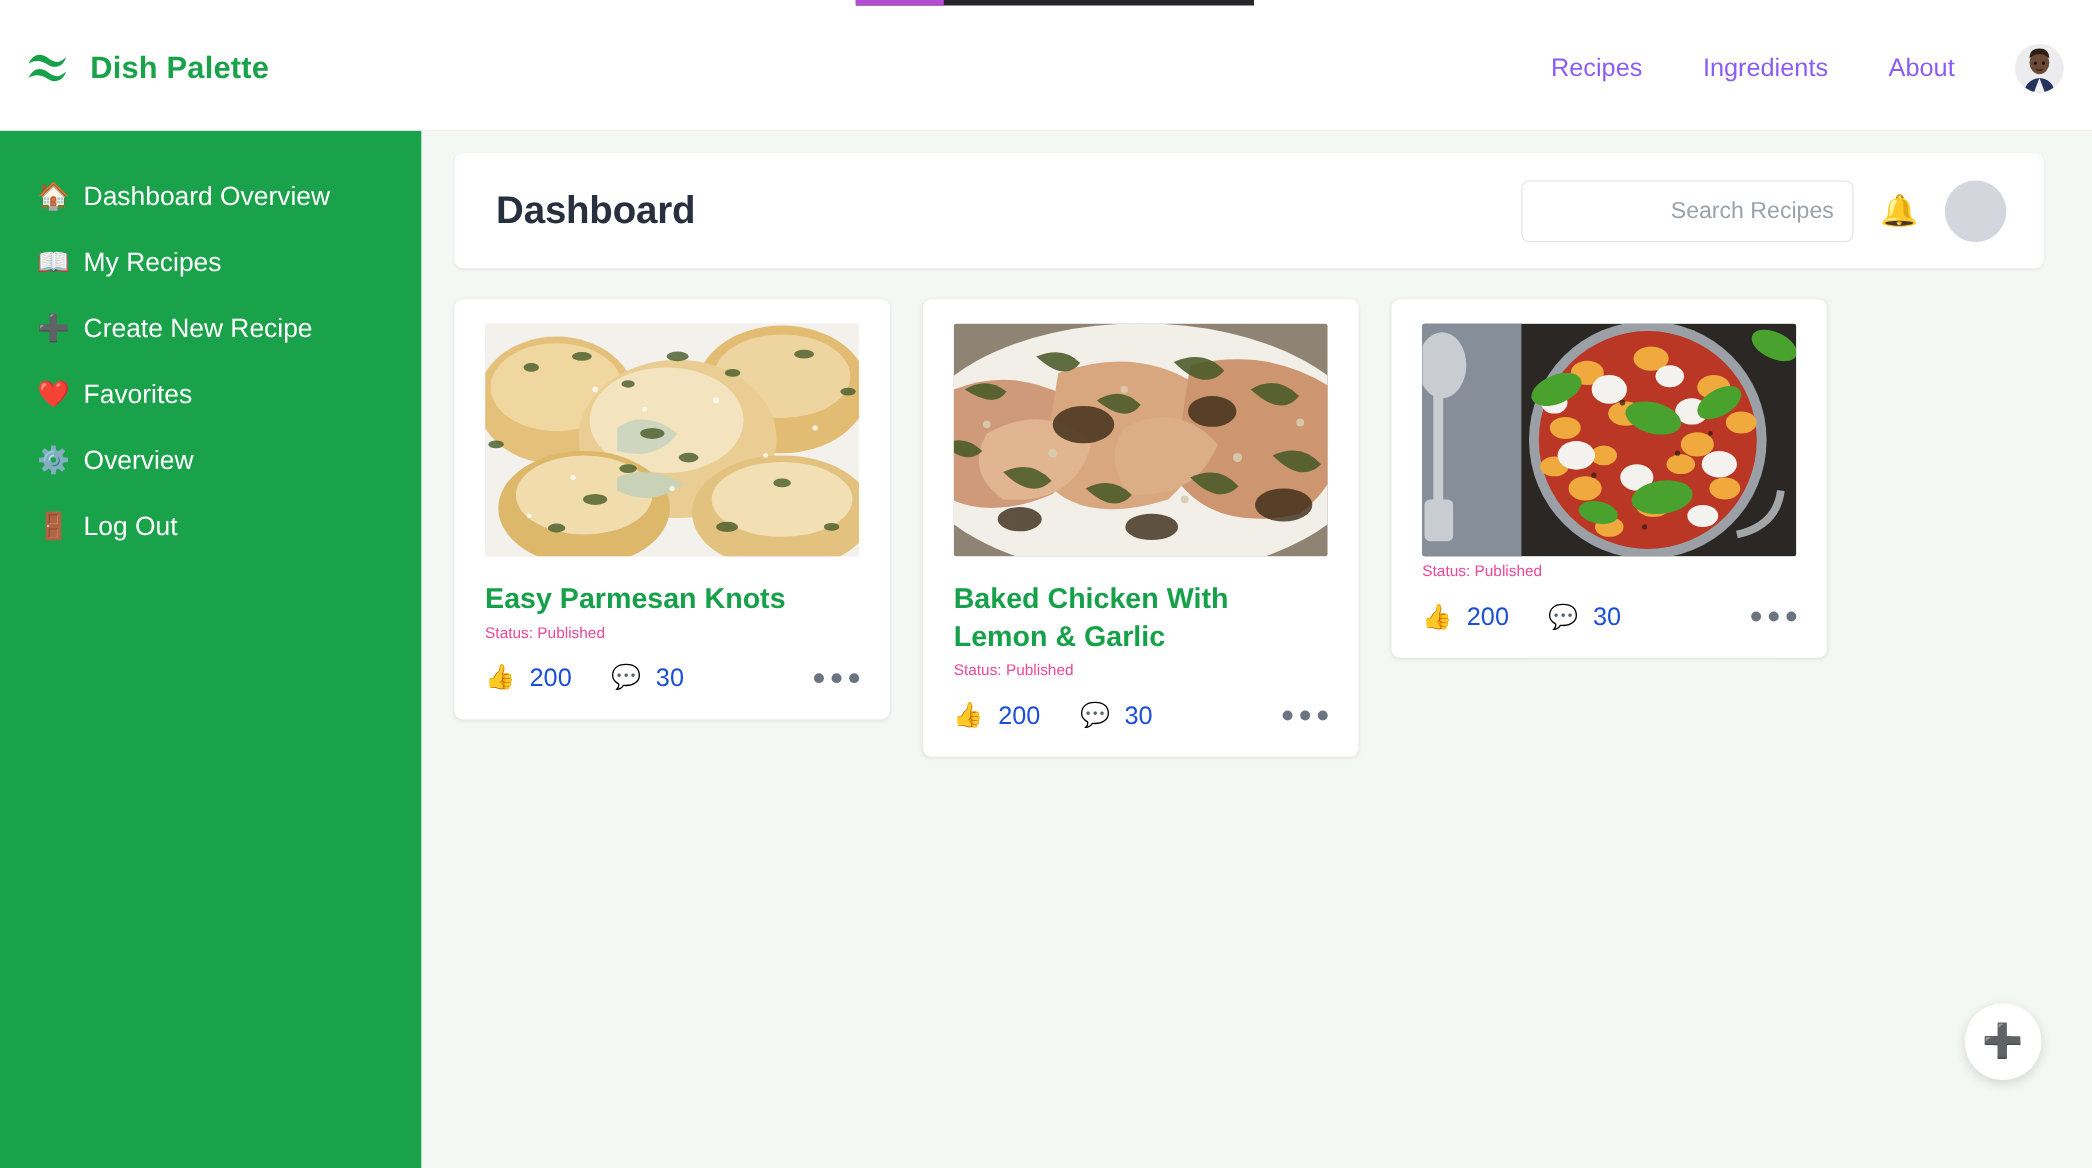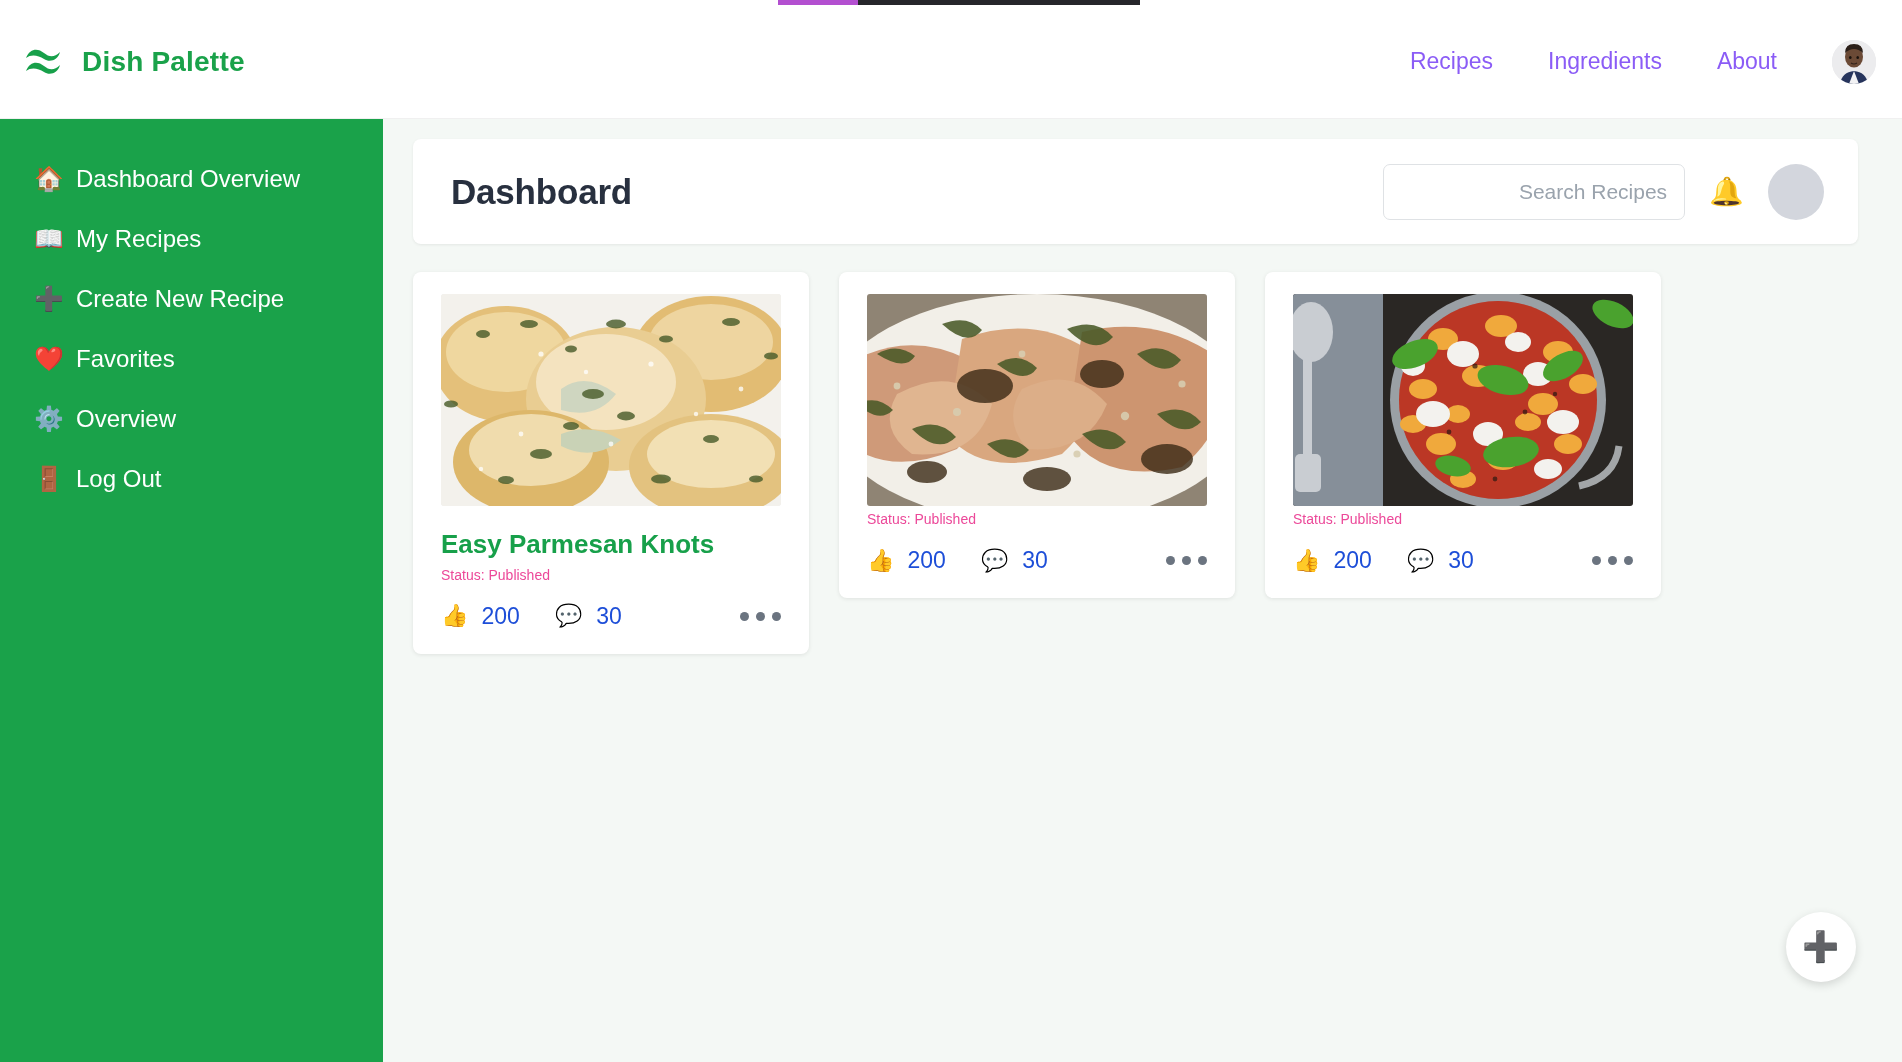--- a/index.html
+++ b/index.html
@@ -323,20 +323,21 @@
             <g fill="#d8cdb0" opacity=".9">
               <circle cx="120" cy="118" r="4"></circle>
                 <circle cx="185" cy="60" r="3.4"></circle>
               <circle cx="288" cy="122" r="4.2"></circle>
                 <circle cx="60" cy="92" r="3.4"></circle>
               <circle cx="345" cy="90" r="3.6"></circle>
                 <circle cx="240" cy="160" r="3.6"></circle>
             </g>
           </svg>
         </div>
+        <div class="card-title">Baked Chicken With Lemon &amp; Garlic</div>
         <div class="card-status">Status: Published</div>
         <div class="card-meta">
           <span class="meta-ic">👍</span>
           <span class="meta-num">200</span>
           <span class="meta-gap"></span>
           <span class="meta-ic">💬</span>
           <span class="meta-num">30</span>
           <span class="card-dots">
               <i></i>
               <i></i>

